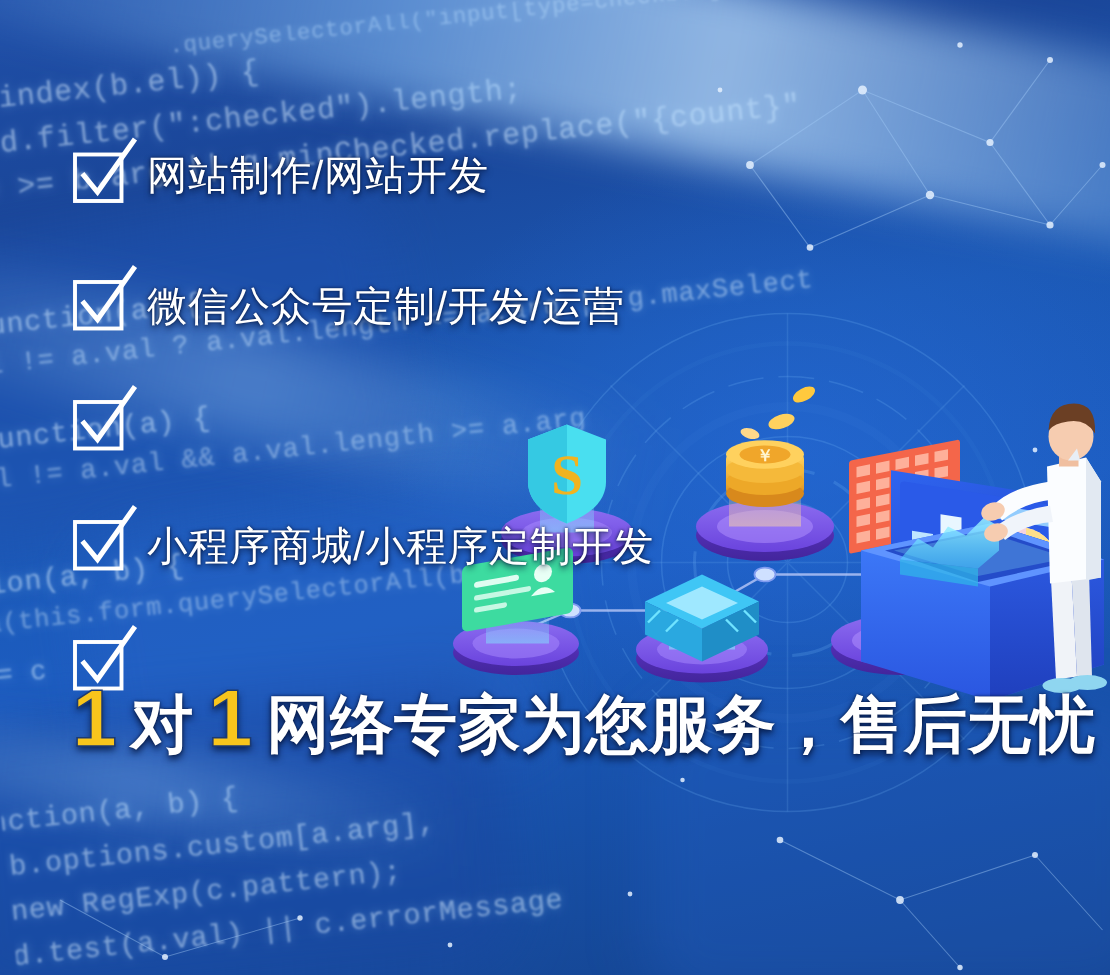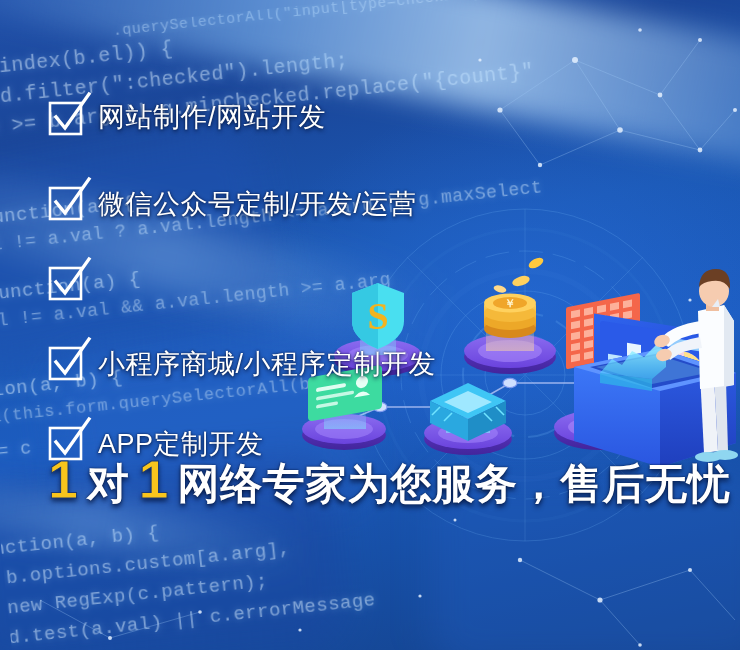--- a/index.html
+++ b/index.html
@@ -408,21 +408,20 @@
       <span class="rowlabel">小程序商城/小程序定制开发</span>
     </div>
 
     <div class="row">
       <span class="cbox">
         <svg width="44" height="46" viewBox="0 0 44 46" fill="none">
           <rect x="2" y="11" width="31" height="31" stroke="#ffffff" stroke-width="2.6"></rect>
           <path d="M8 25 L17 36 L41 2" stroke="#ffffff" stroke-width="3.4" stroke-linecap="square" fill="none"></path>
         </svg>
       </span>
-      <span class="rowlabel">APP定制开发</span>
     </div>
   </div>
 
   <div class="headline">
     <span class="hl-num">1</span>
     <span class="hl-gap"></span>
     <span class="hl-txt">对</span>
     <span class="hl-gap"></span>
     <span class="hl-num">1</span>
     <span class="hl-gap"></span>

